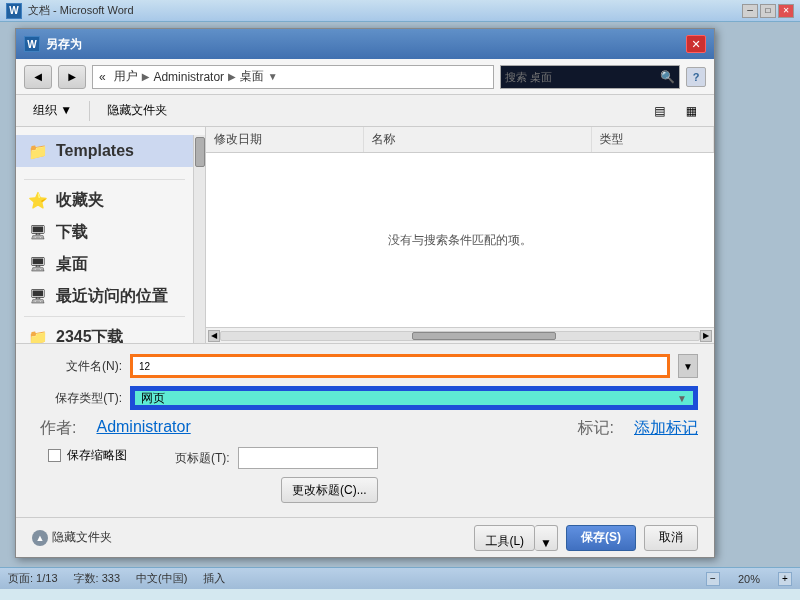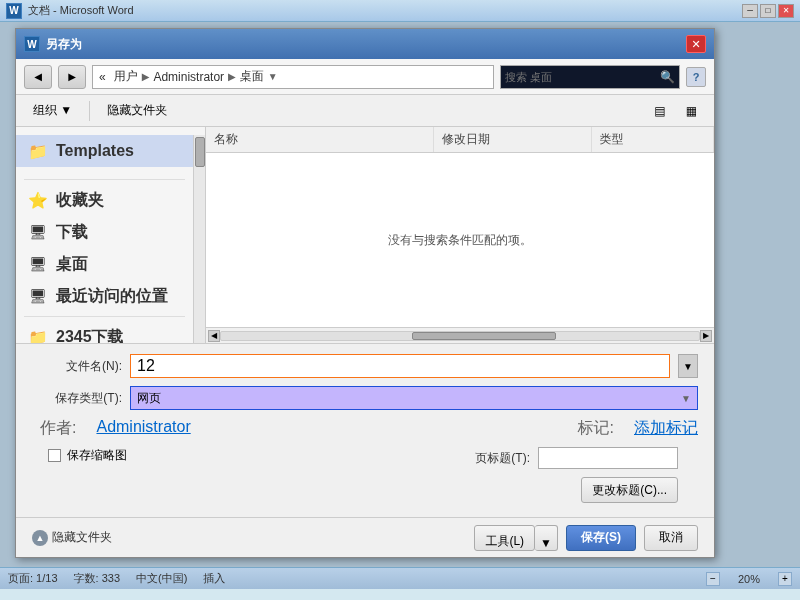--- a/index.html
+++ b/index.html
@@ -366,30 +366,30 @@
       width: 90px;
       text-align: right;
       font-size: 12px;
       color: #333;
     }
 
     .form-input {
       flex: 1;
       height: 24px;
       background: white;
-      border: 1px solid #f97316;
+      border: 3px solid #f97316;
       padding: 0 6px;
-      font-size: 16px;
+      font-size: 10px;
       outline: none;
     }
 
     .form-dropdown {
       height: 24px;
-      background: #c4b5fd;
-      border: 1px solid #1d4ed8;
+      background: #5eead4;
+      border: 5px solid #1d4ed8;
       padding: 0 6px;
       font-size: 12px;
       display: flex;
       align-items: center;
       justify-content: space-between;
       cursor: pointer;
     }
 
     .dropdown-arrow {
       font-size: 10px;
@@ -668,22 +668,22 @@
         </div>
 
         <div style="width:12px; background:#e8e8e8; border-left:1px solid #ccc; display:flex; flex-direction:column;">
           <div style="width:10px; height:30px; background:#b0b0b0; margin:2px auto; border-radius:2px; border:1px solid #888;"></div>
         </div>
       </div>
     </div>
 
     <div class="file-area">
       <div class="file-header">
+        <div class="file-col col-date">修改日期</div>
         <div class="file-col col-name">名称</div>
-        <div class="file-col col-date">修改日期</div>
         <div class="file-col col-type">类型</div>
       </div>
       <div class="file-list">
         <span>没有与搜索条件匹配的项。</span>
       </div>
 
       <div class="hscrollbar">
         <div style="width:12px; height:12px; background:#d0d0d0; border:1px solid #aaa; display:flex; align-items:center; justify-content:center; font-size:8px; cursor:pointer;">◀</div>
         <div class="hscroll-track">
           <div class="hscroll-thumb"></div>
@@ -714,21 +714,21 @@
         <span class="meta-label">作者:</span>
         <span class="meta-link">Administrator</span>
       </div>
       <div style="flex:1;"></div>
       <div class="meta-item">
         <span class="meta-label">标记:</span>
         <span class="meta-link">添加标记</span>
       </div>
     </div>
 
-    <div style="display:flex; align-items:flex-start; justify-content:space-between; padding: 0 0 4px 8px;">
+    <div style="display:flex; align-items:flex-start; padding: 0 0 4px 8px; gap: 48px;">
 
       <div style="display:flex; flex-direction:column; gap:6px;">
         <div class="checkbox-row">
           <div class="checkbox"></div>
           <span>保存缩略图</span>
         </div>
       </div>
 
       <div style="display:flex; flex-direction:column; gap:4px; align-items:flex-start; margin-right:20px;">
         <div style="display:flex; align-items:center; gap:8px;">

